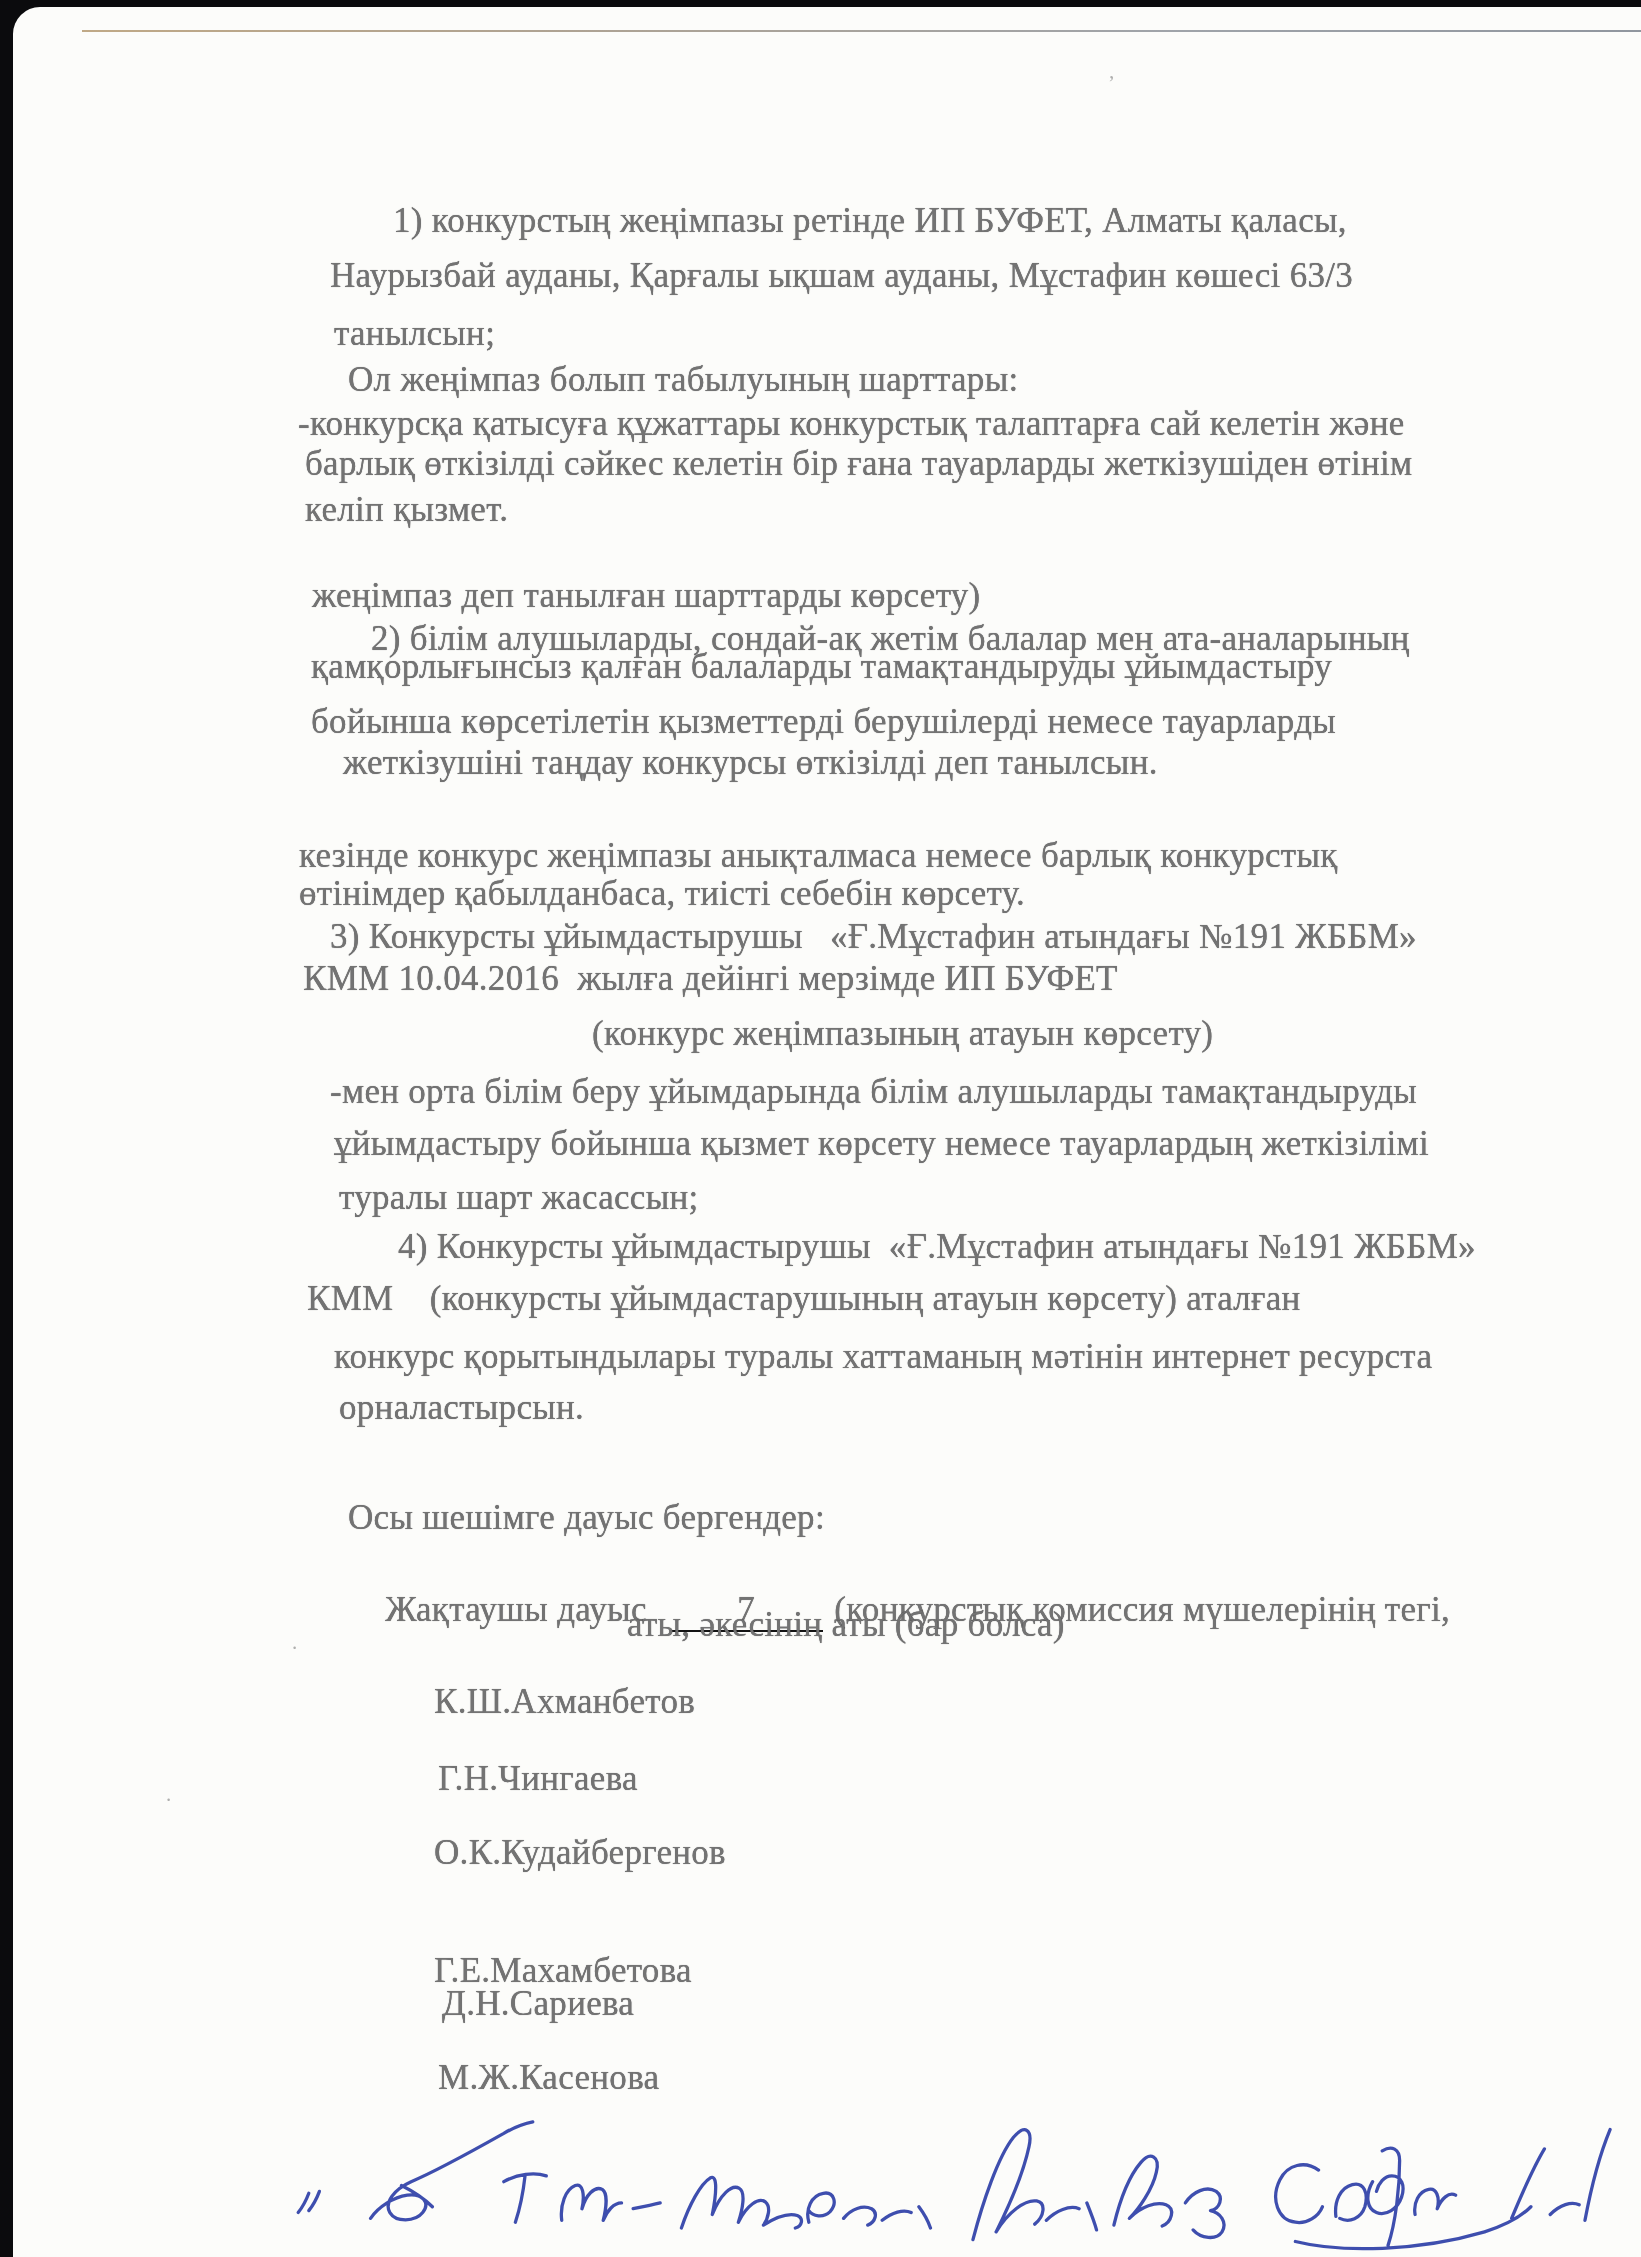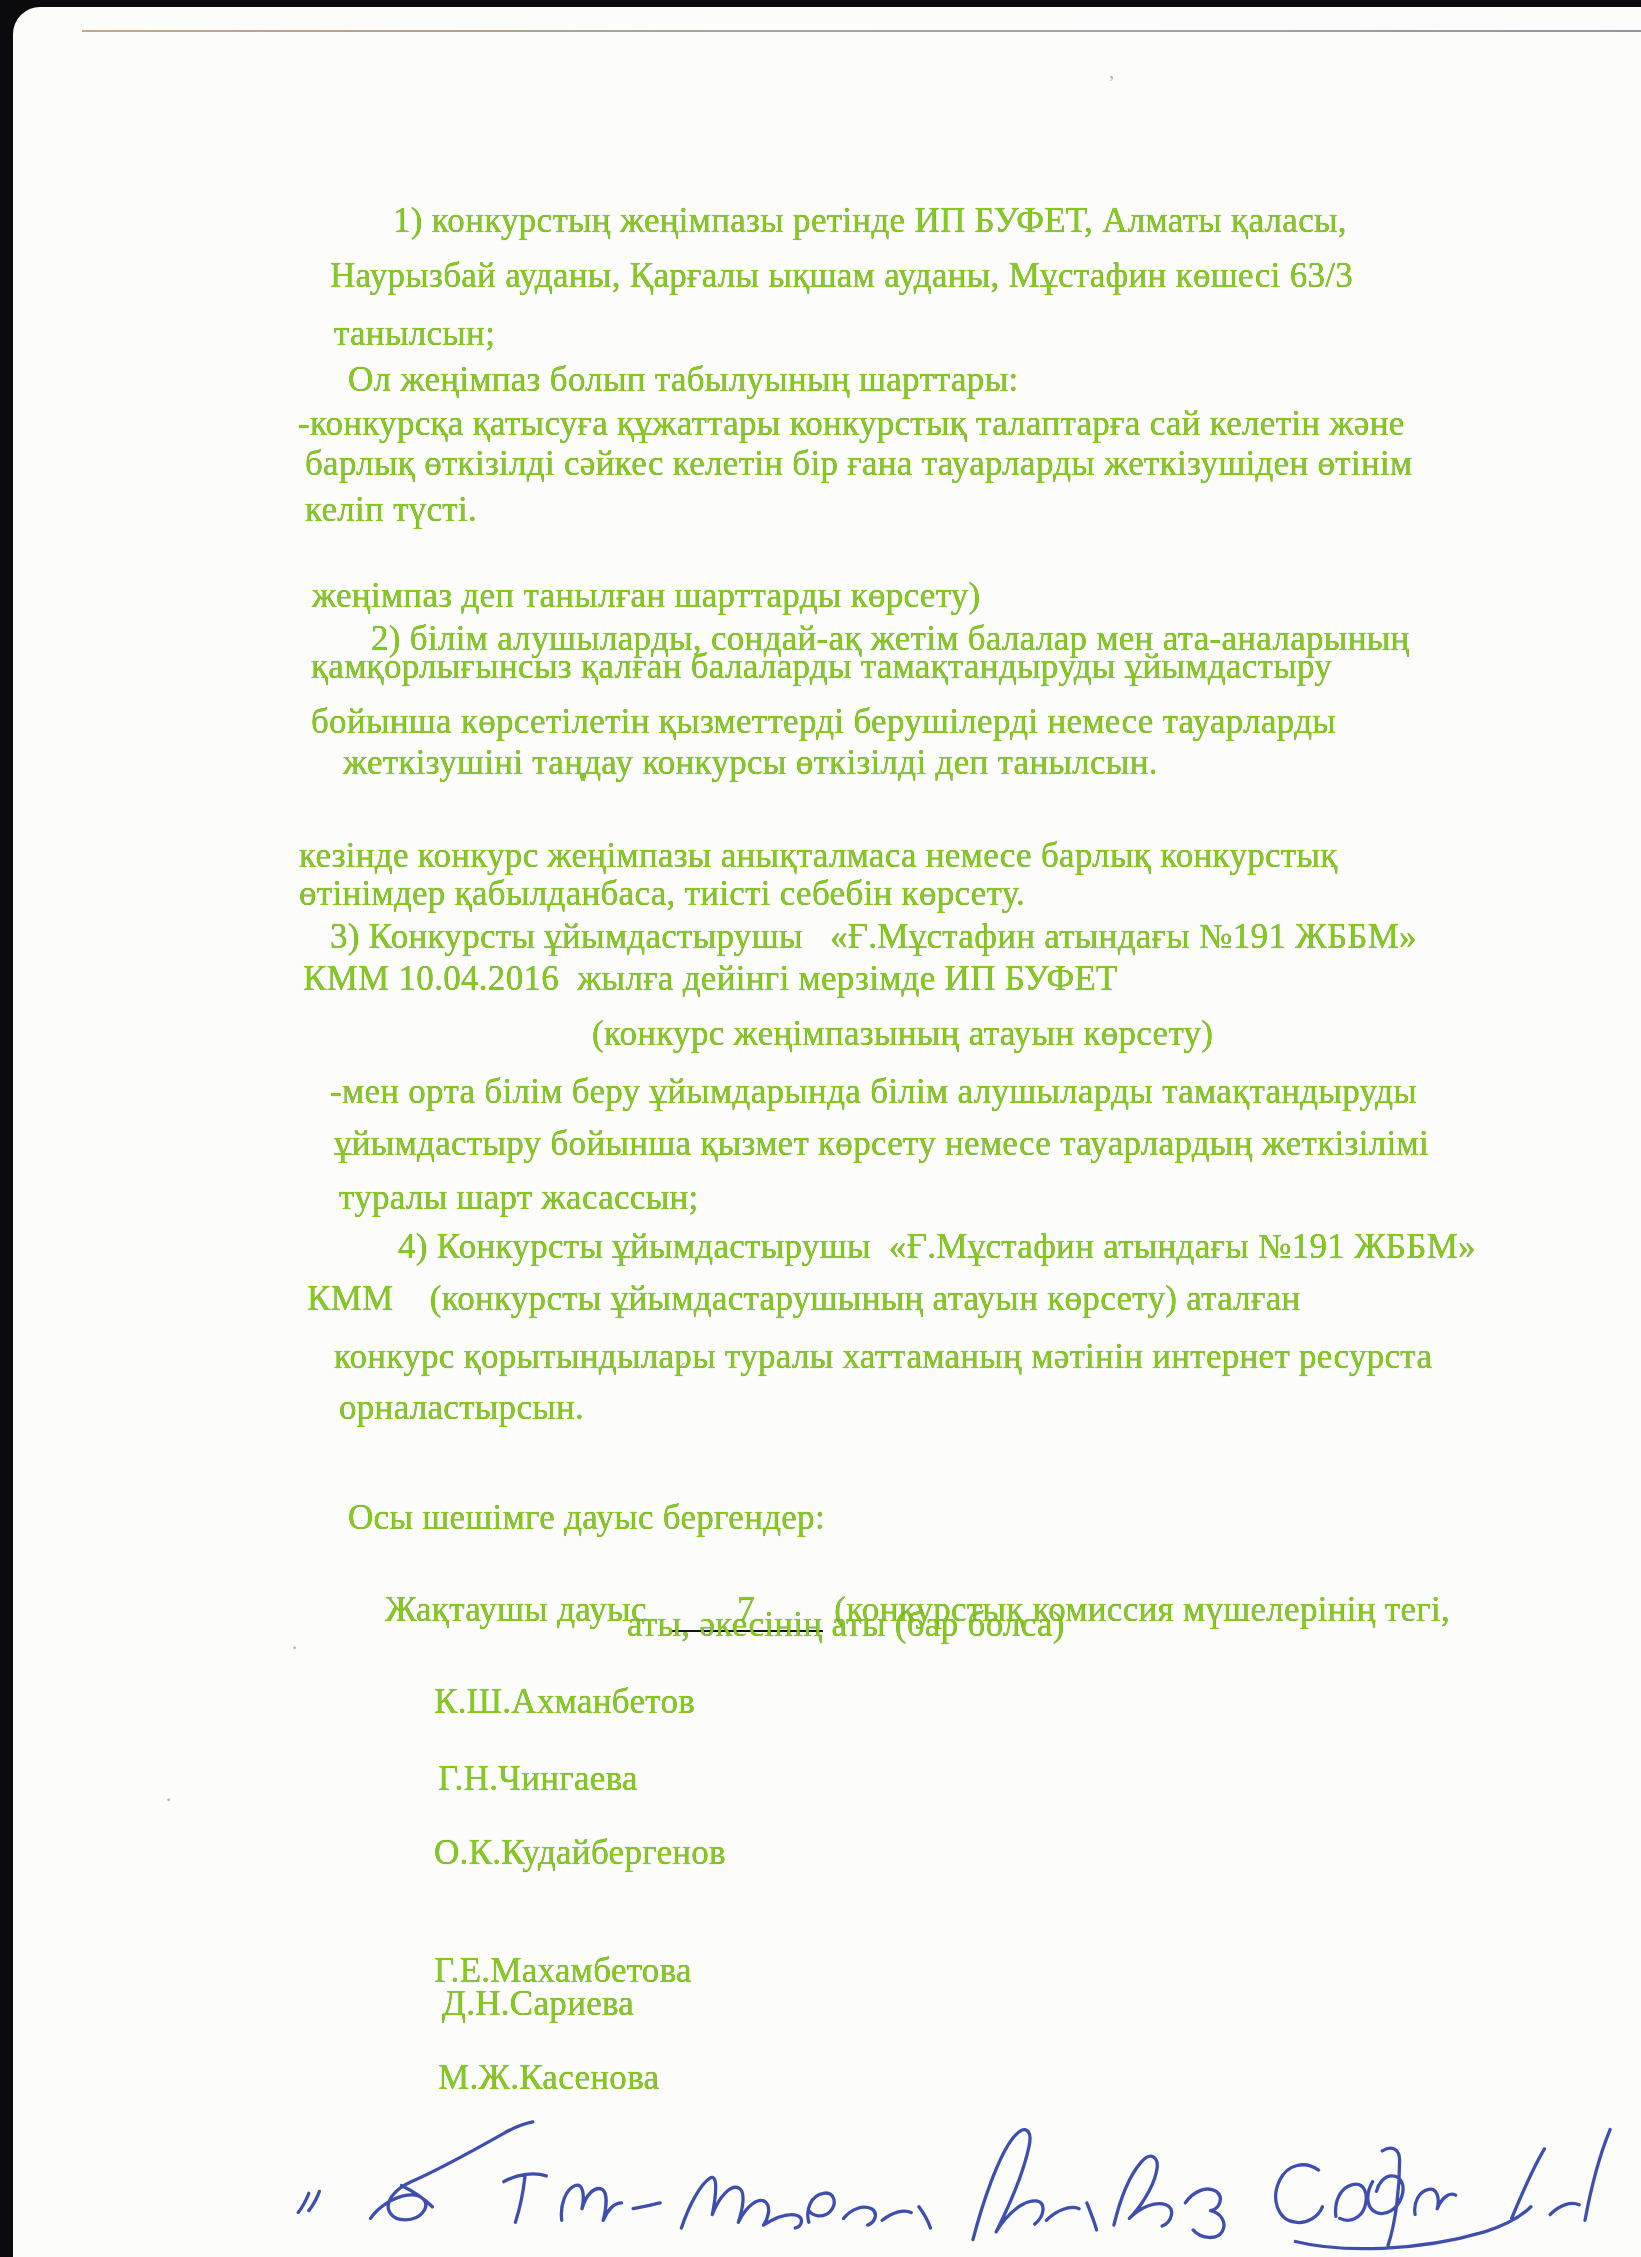--- a/index.html
+++ b/index.html
@@ -26,21 +26,21 @@
     position:absolute;
     left:82px; top:30px; right:0;
     height:1.9px;
     background:linear-gradient(90deg,#b59a72 0%, #a19380 30%, #8f949b 70%, #7d848e 100%);
     opacity:.85;
   }
 
   .line {
     position:absolute;
     font-size:35px;
-    color:#84cc16;
+    color:#737373;
     letter-spacing:0.3px;
     white-space:pre;
     text-shadow:0 0 0.7px rgba(25,25,28,.75);
   }
 
   .vote-blank {
     display:inline-block;
     width:153px;
     margin:0 11.6px 0 23px;
     border-bottom:2.9px solid #141414;
@@ -69,21 +69,21 @@
 <div class="scan-canvas">
   <div class="paper"></div>
   <div class="top-rule"></div>
 
   <div class="line" style="left:393px; top:201px;">1) конкурстың жеңімпазы ретінде ИП БУФЕТ, Алматы қаласы,</div>
   <div class="line" style="left:330px; top:256px;">Наурызбай ауданы, Қарғалы ықшам ауданы, Мұстафин көшесі 63/3</div>
   <div class="line" style="left:334px; top:314px;">танылсын;</div>
   <div class="line" style="left:348px; top:360px;">Ол жеңімпаз болып табылуының шарттары:</div>
   <div class="line" style="left:298px; top:404px;">-конкурсқа қатысуға құжаттары конкурстық талаптарға сай келетін және</div>
   <div class="line" style="left:305px; top:444px;">барлық өткізілді сәйкес келетін бір ғана тауарларды жеткізушіден өтінім</div>
-  <div class="line" style="left:305px; top:490px;">келіп түсті.</div>
+  <div class="line" style="left:305px; top:490px;">келіп қызмет.</div>
   <div class="line" style="left:312px; top:576px;">жеңімпаз деп танылған шарттарды көрсету)</div>
   <div class="line" style="left:371px; top:619px;">2) білім алушыларды, сондай-ақ жетім балалар мен ата-аналарының</div>
   <div class="line" style="left:311px; top:647px;">қамқорлығынсыз қалған балаларды тамақтандыруды ұйымдастыру</div>
   <div class="line" style="left:311px; top:702px;">бойынша көрсетілетін қызметтерді берушілерді немесе тауарларды</div>
   <div class="line" style="left:311px; top:743px;margin-left:32px;">жеткізушіні таңдау конкурсы өткізілді деп танылсын.</div>
   <div class="line" style="left:299px; top:836px;">кезінде конкурс жеңімпазы анықталмаса немесе барлық конкурстық</div>
   <div class="line" style="left:299px; top:874px;">өтінімдер қабылданбаса, тиісті себебін көрсету.</div>
   <div class="line" style="left:330px; top:917px;">3) Конкурсты ұйымдастырушы   «Ғ.Мұстафин атындағы №191 ЖББМ»</div>
   <div class="line" style="left:303px; top:959px;">КММ 10.04.2016  жылға дейінгі мерзімде ИП БУФЕТ</div>
   <div class="line" style="left:592px; top:1014px;">(конкурс жеңімпазының атауын көрсету)</div>

